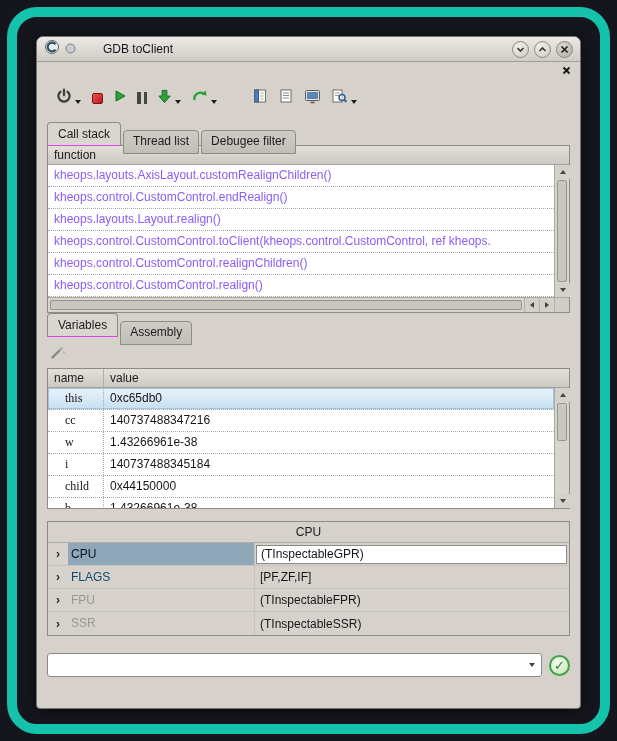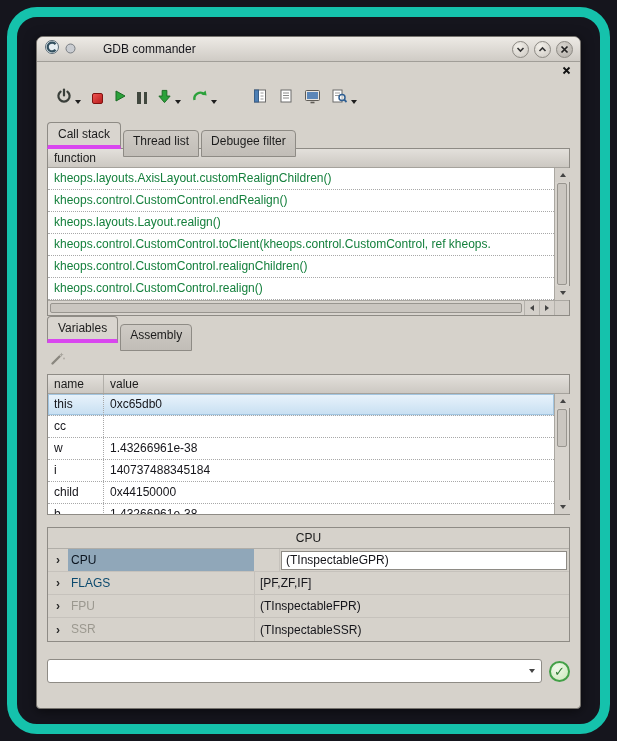--- a/index.html
+++ b/index.html
@@ -42,32 +42,32 @@
         border-top:4.5px solid #1e1e1e; margin:8px 1px 0 3px; }
   .ic-stop { width:11px; height:11px; background:linear-gradient(135deg,#ef5350,#b71c1c);
              border:1px solid #7f1210; border-radius:2px; }
   .ic-pause { display:inline-flex; gap:3px; }
   .ic-pause i { display:block; width:3.5px; height:12px; background:#41483f; }
   
   .tabs { display:flex; gap:2px; margin:6px 0 0 10px; position:relative; z-index:4; }
   .tab { position:relative; top:8px; margin-bottom:-1px; font-size:12px; color:#1c1c1c;
          padding:3px 9px; background:linear-gradient(#cfcbc5,#c1bdb7);
          border:1px solid #8e8b85; border-radius:4px 4px 0 0; }
-  .tab.active { top:0; padding:4px 10px; background:#d9d5cf; border-bottom:4px solid #d946ef; z-index:5; }
+  .tab.active { top:0; padding:4px 10px; background:#d9d5cf; border-bottom:1px solid #d946ef; z-index:5; }
   .tabs2 { margin-top:0; }
   
   .panel { margin:0 10px; border:1px solid #8e8b85; background:#fff; position:relative; z-index:1; }
   .callstack-panel { height:168px; display:flex; flex-direction:column; }
   .grid-head { display:flex; height:19px; flex:none;
                background:linear-gradient(#e3e0db,#ccc8c2); border-bottom:1px solid #a5a29c; }
   .hcell { font-size:12px; color:#1c1c1c; padding:2px 6px; white-space:nowrap; }
   .hcell.name { width:56px; border-right:1px solid #b2afa9; }
   .body-flex { flex:1; display:flex; min-height:0; }
   .rows { flex:1; overflow:hidden; }
-  .cs-row { height:22px; line-height:21px; font-size:12px; color:#15803d; padding:0 6px;
+  .cs-row { height:22px; line-height:21px; font-size:12px; color:#8b5cf6; padding:0 6px;
             white-space:nowrap; overflow:hidden; border-bottom:1px dotted #a8a8a8; background:#fff; }
   
   .vscroll { width:15px; flex:none; border-left:1px solid #aaa7a1; background:#d8d4ce;
              display:flex; flex-direction:column; }
   .hscroll { height:15px; flex:none; border-top:1px solid #aaa7a1; background:#d8d4ce; display:flex; }
   .sbtn { width:15px; height:14px; flex:none; display:grid; place-items:center; background:#d4d0ca; }
   .hscroll .sbtn { height:14px; border-left:1px solid #b5b2ac; }
   .vthumb { flex:1; margin:1px 2px; background:#cac6c0; border:1px solid #98958f; border-radius:2px; }
   .vthumb.short { flex:none; height:38px; }
   .vfill { flex:1; }
@@ -79,38 +79,38 @@
   .tri.left  { border-top:3.5px solid transparent; border-bottom:3.5px solid transparent; border-right:4.5px solid #444; }
   .tri.right { border-top:3.5px solid transparent; border-bottom:3.5px solid transparent; border-left:4.5px solid #444; }
   
   .filter-row { margin:4px 10px 0; display:flex; align-items:center; gap:4px; height:24px; }
   .filter-input { flex:1; height:21px; border:1px solid #8e8b85; border-radius:2px; background:#fff;
                   font:12px "Liberation Sans","DejaVu Sans",sans-serif; padding:0 5px; color:#222; }
   .filter-input::placeholder { color:#8f8f8f; opacity:1; }
   .wand { width:22px; height:22px; display:grid; place-items:center; }
   .var-panel { height:141px; margin-top:4px; display:flex; flex-direction:column; }
   .var-row { display:flex; height:22px; border-bottom:1px dotted #a8a8a8; background:#fff; }
-  .ncell { width:56px; flex:none; padding:0 6px; border-right:1px dotted #a8a8a8;
-           font-size:12px; line-height:21px; color:#15151a; }
+  .ncell { width:56px; flex:none; padding:0 17px; border-right:1px dotted #a8a8a8;
+           font-size:12px; line-height:21px; color:#15151a;font-family:Liberation Serif, serif; }
   .vcell { flex:1; padding:0 6px; font-size:12px; line-height:21px; color:#15151a;
            white-space:nowrap; overflow:hidden; }
   .var-row.selected { background:linear-gradient(#e9f3fb,#c7dff2); box-shadow:inset 0 0 0 1px #a2c5e0; }
   
   .cpu-panel { margin:12px 10px 0; border:1px solid #8e8b85; background:#d6d2cb; }
   .cpu-title { height:21px; text-align:center; font-size:12px; color:#1c1c1c; line-height:21px;
                border-bottom:1px solid #b1aea8; }
   .cpu-row { display:flex; height:23px; border-bottom:1px solid #c6c2bc; align-items:stretch; }
   .cpu-row:last-child { border-bottom:none; }
   .ccell-exp { width:20px; flex:none; display:grid; place-items:center; font-size:12px; font-weight:bold; color:#2a2a2a; }
   .ccell-name { width:186px; flex:none; font-size:12px; line-height:22px; padding-left:3px; color:#0c4a6e; }
   .cpu-row.selected .ccell-name { background:#90a7b9; color:#0c1520; }
   .cpu-row.dim .ccell-name { color:#9b988f; }
   .ccell-val { flex:1; border-left:1px solid #c6c2bc; font-size:12px; line-height:22px;
                padding-left:5px; color:#15151a; display:flex; align-items:center; }
-  .ccell-val.field { padding:1px 2px 1px 1px;margin-left:25px; }
+  .ccell-val.field { padding:1px 2px 1px 1px; }
   .field-inner { flex:1; height:19px; background:#fff; border:1px solid #8e8b85;
                  font-size:12px; line-height:17px; padding-left:4px; color:#15151a; }
   
   .cmdrow { margin:17px 10px 0; display:flex; align-items:center; gap:7px; }
   .combo { flex:1; height:24px; background:#fff; border:1px solid #8e8b85; border-radius:3px;
            display:flex; align-items:center; }
   .combo input { flex:1; border:none; outline:none; background:transparent;
                  font:12px "Liberation Sans","DejaVu Sans",sans-serif; padding:0 5px; color:#222; }
   .combo-btn { width:18px; height:100%; display:grid; place-items:center; }
   .ok-btn { width:21px; height:21px; flex:none; border-radius:50%; border:2px solid #43a047;
@@ -129,21 +129,21 @@
       <svg width="16" height="16" viewBox="0 0 16 16">
           <circle cx="8" cy="8" r="6.5" fill="#e7eef2" stroke="#5a6b76"></circle>
           <path d="M11.5 5.2A4.4 4.4 0 1 0 11.5 10.8" fill="none" stroke="#33505f" stroke-width="2.2"></path>
         </svg>
     </span>
     <span>
       <svg width="11" height="11" viewBox="0 0 11 11">
           <circle cx="5.5" cy="5.5" r="4.5" fill="#c9ccd1" stroke="#787d82"></circle>
         </svg>
     </span>
-    <span class="title">GDB commander</span>
+    <span class="title">GDB toClient</span>
     <span class="tb-btns">
       <span class="tb-btn">
         <svg width="9" height="9" viewBox="0 0 9 9">
             <path d="M1.5 3l3 3 3-3" stroke="#333" stroke-width="1.6" fill="none"></path>
           </svg>
       </span>
       <span class="tb-btn">
         <svg width="9" height="9" viewBox="0 0 9 9">
             <path d="M1.5 6l3-3 3 3" stroke="#333" stroke-width="1.6" fill="none"></path>
           </svg>
@@ -309,20 +309,21 @@
       <div class="hcell">value</div>
     </div>
     <div class="body-flex">
       <div class="rows">
         <div class="var-row selected">
           <div class="ncell">this</div>
           <div class="vcell">0xc65db0</div>
         </div>
         <div class="var-row">
           <div class="ncell">cc</div>
+          <div class="vcell">140737488347216</div>
         </div>
         <div class="var-row">
           <div class="ncell">w</div>
           <div class="vcell">1.43266961e-38</div>
         </div>
         <div class="var-row">
           <div class="ncell">i</div>
           <div class="vcell">140737488345184</div>
         </div>
         <div class="var-row">

